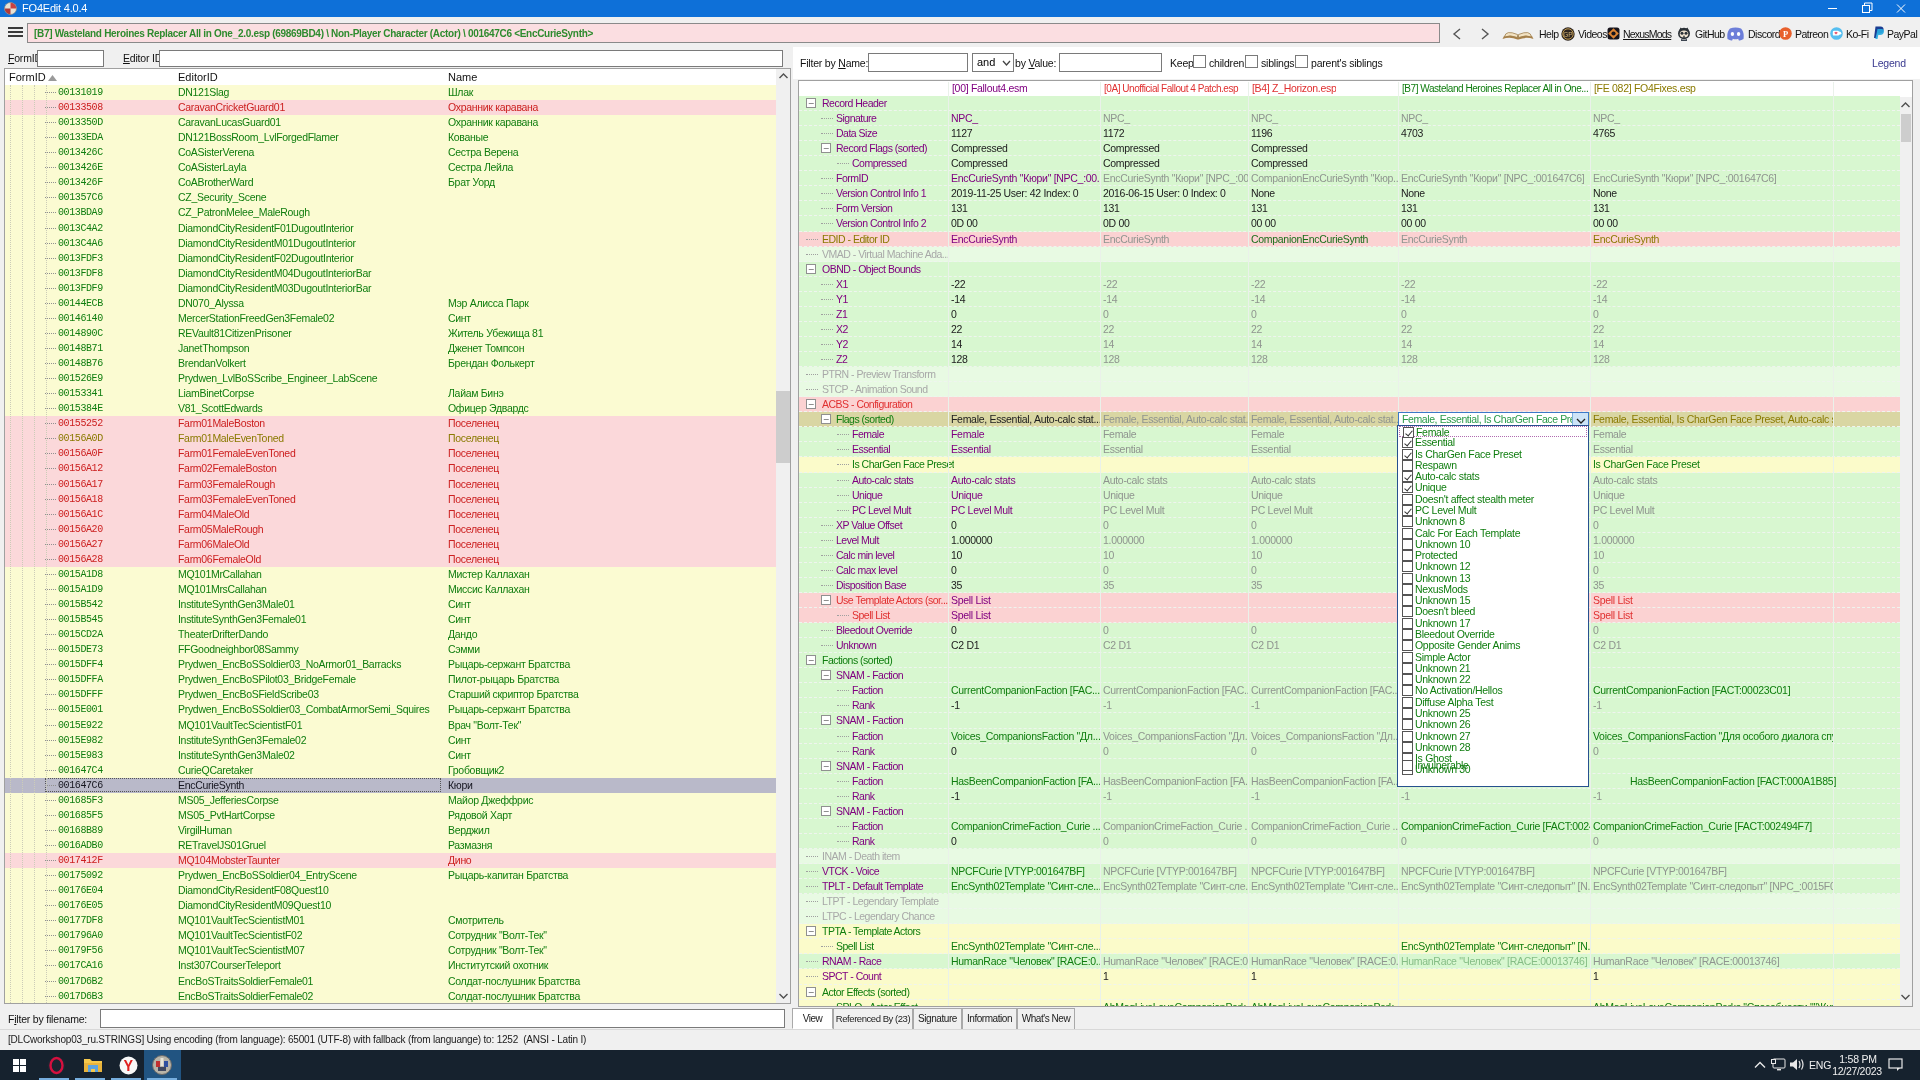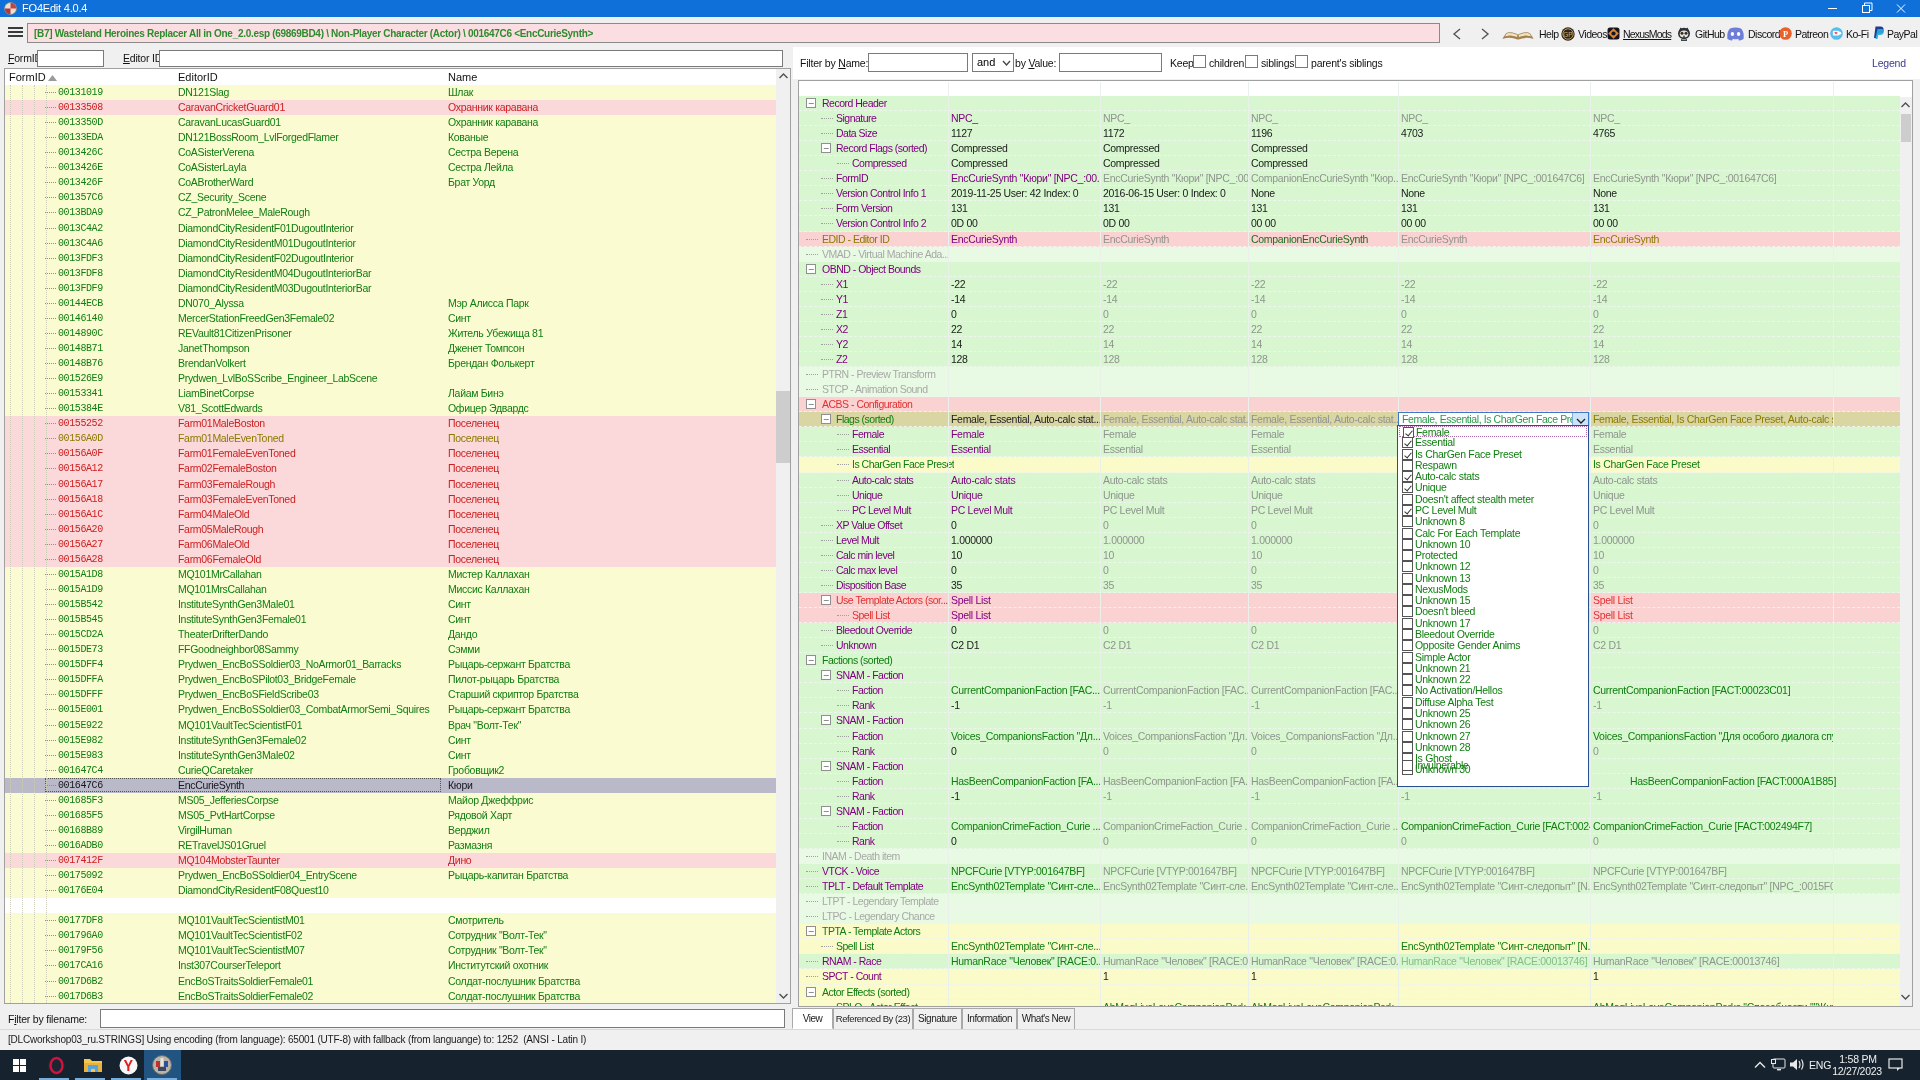--- a/index.html
+++ b/index.html
@@ -472,20 +472,26 @@
       <span class="fid">00175092</span>
       <span class="eid">Prydwen_EncBoSSoldier04_EntryScene</span>
       <span class="nm">Рыцарь-капитан Братства</span>
     </div>
     <div class="lrow yel" style="top:814px;height:15px">
       <i class="dsh"></i>
       <span class="fid">00176E04</span>
       <span class="eid">DiamondCityResidentF08Quest10</span>
       <span class="nm"></span>
     </div>
+    <div class="lrow yel" style="top:829px;height:15px">
+      <i class="dsh"></i>
+      <span class="fid">00176E05</span>
+      <span class="eid">DiamondCityResidentM09Quest10</span>
+      <span class="nm"></span>
+    </div>
     <div class="lrow yel" style="top:844px;height:15px">
       <i class="dsh"></i>
       <span class="fid">00177DF8</span>
       <span class="eid">MQ101VaultTecScientistM01</span>
       <span class="nm">Смотритель</span>
     </div>
     <div class="lrow yel" style="top:859px;height:15px">
       <i class="dsh"></i>
       <span class="fid">001796A0</span>
       <span class="eid">MQ101VaultTecScientistF02</span>
@@ -541,20 +547,27 @@
 <div class="inp" style="left:1059px;top:53px;width:103px;height:19px"></div>
 <label class="s abs" style="left:1170px;top:57px">Keep</label>
 <div class="inp" style="left:1193px;top:55px;width:13px;height:13px"></div>
 <label class="s abs" style="left:1209px;top:57px">children</label>
 <div class="inp" style="left:1245px;top:55px;width:13px;height:13px"></div>
 <label class="s abs" style="left:1261px;top:57px">siblings</label>
 <div class="inp" style="left:1295px;top:55px;width:13px;height:13px"></div>
 <label class="s abs" style="left:1311px;top:57px">parent's siblings</label>
 <label class="s abs" style="left:1872px;top:57px;color:#3a3a8f">Legend</label>
 <div class="abs" id="rtab">
+    <div class="rhdr">
+      <span class="cP" style="left:153px">[00] Fallout4.esm</span>
+      <span class="cR" style="left:305px;width:144px;font-size:10px;letter-spacing:-0.45px;padding-top:1px">[0A] Unofficial Fallout 4 Patch.esp</span>
+      <span class="cR" style="left:453px">[B4] Z_Horizon.esp</span>
+      <span class="cN" style="left:603px;width:187px;font-size:10px;letter-spacing:-0.45px;padding-top:1px">[B7] Wasteland Heroines Replacer All in One...</span>
+      <span class="cO" style="left:795px">[FE 082] FO4Fixes.esp</span>
+    </div>
     <div class="rrow bgG rowline" style="top:15px;height:15px">
       <span class="eb" style="left:7px">–</span>
       <span class="lbl cP" style="left:23px;width:132px">Record Header</span>
     </div>
     <div class="rrow bgG rowline" style="top:30px;height:15px">
       <i style="position:absolute;left:22px;top:7px;width:12px;border-top:1px dotted #a0a0a0"></i>
       <span class="lbl cP" style="left:37px;width:118px">Signature</span>
       <span class="cell cP" style="left:149px;width:152px">NPC_</span>
       <span class="cell cG" style="left:301px;width:148px">NPC_</span>
       <span class="cell cG" style="left:449px;width:150px">NPC_</span>

